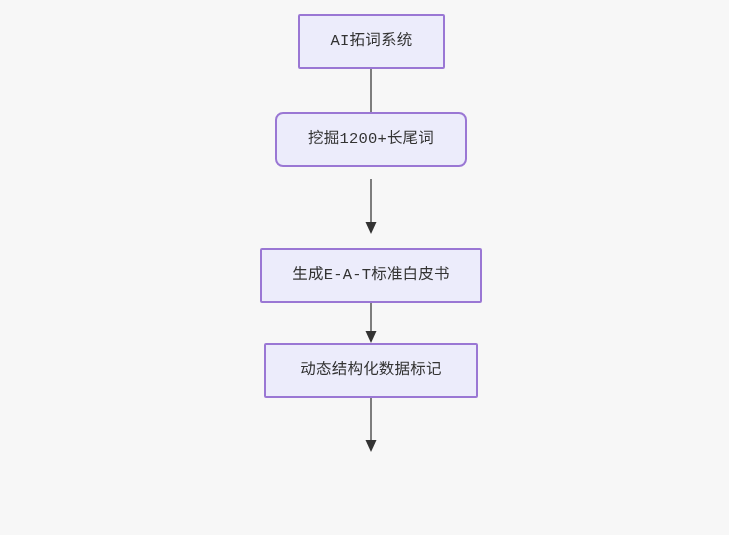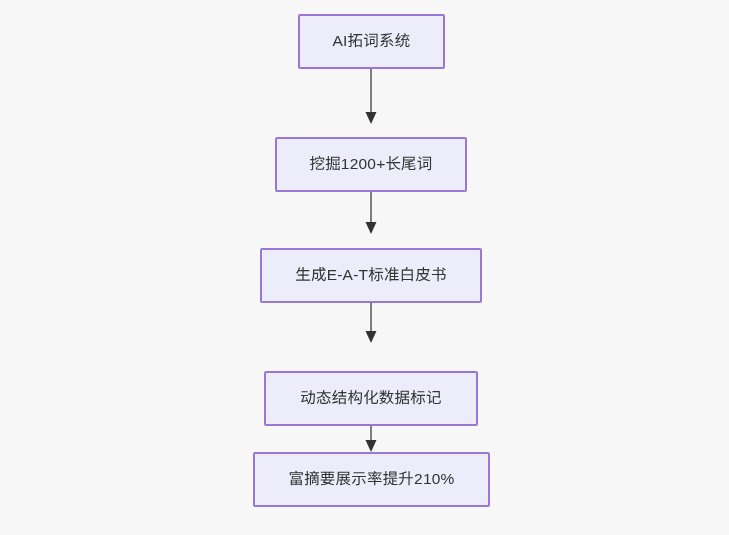--- a/index.html
+++ b/index.html
@@ -11,20 +11,21 @@
     width: 729px;
     height: 535px;
     background: #f7f7f7;
     font-family: "Liberation Sans", "DejaVu Sans", sans-serif;
     overflow: hidden;
   }
   #flow-canvas {
     position: relative;
     width: 602px;
     height: 535px;
+    font-family: Liberation Mono, monospace;
   }
 
   .node {
     position: absolute;
     box-sizing: border-box;
     background: #ececfb;
     border: 2px solid #9a77d4;
     border-radius: 2px;
     display: flex;
     align-items: center;
@@ -37,23 +38,23 @@
     user-select: none;
   }
 
   .node-label {
     display: block;
     text-align: center;
   }
 
   
   #node-0 { left: 298px; top: 14px;  width: 147px; height: 55px; }
-  #node-1 { left: 275px; top: 137px; width: 192px; height: 55px; }
+  #node-1 { left: 275px; top: 112px; width: 192px; height: 55px; border-radius: 8px; }
   #node-2 { left: 260px; top: 248px; width: 222px; height: 55px; }
-  #node-3 { left: 264px; top: 343px; width: 214px; height: 55px; margin-top: 28px; }
+  #node-3 { left: 264px; top: 343px; width: 214px; height: 55px; }
   #node-4 { left: 253px; top: 452px; width: 237px; height: 55px; }
 
   .edge {
     position: absolute;
     left: 0;
     top: 0;
     width: 729px;
     height: 535px;
     pointer-events: none;
   }
@@ -99,17 +100,14 @@
   </div>
 
   <div class="node" id="node-2">
     <span class="node-label">生成E-A-T标准白皮书</span>
   </div>
 
   <div class="node" id="node-3">
     <span class="node-label">动态结构化数据标记</span>
   </div>
 
-  <div class="node" id="node-4">
-    <span class="node-label">富摘要展示率提升210%</span>
-  </div>
 
 </div>
 
 </body></html>

